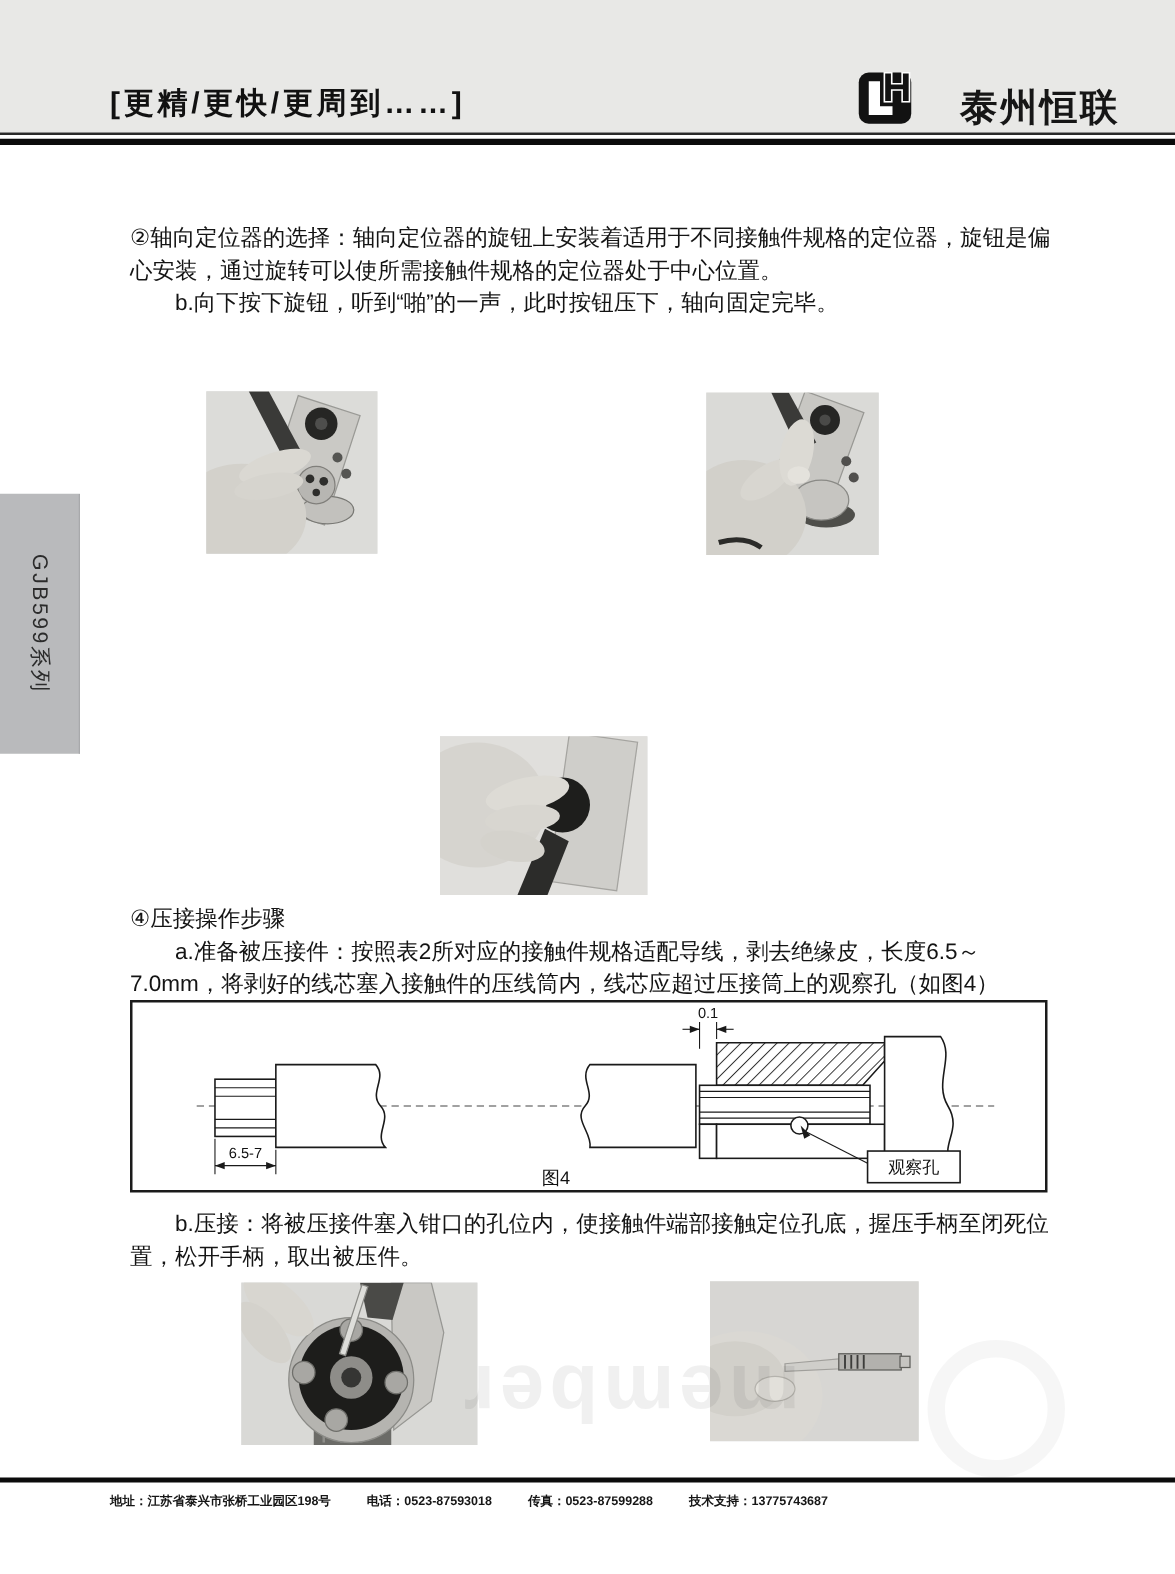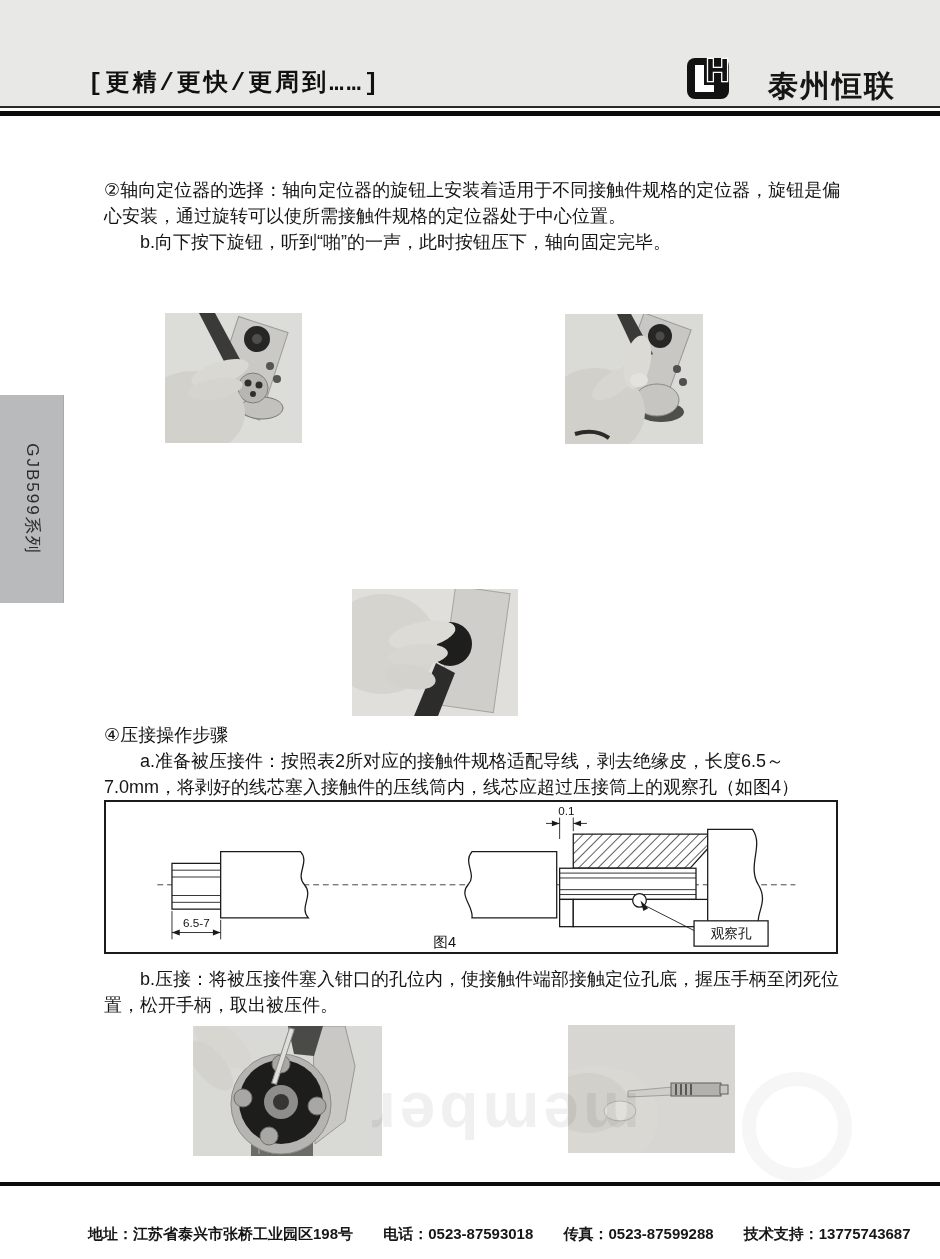--- a/index.html
+++ b/index.html
@@ -7,21 +7,21 @@
   .page {
     position:relative; width:940px; height:1259px; margin:0 auto;
     background:#ffffff; overflow:hidden;
     font-family:"Liberation Sans","DejaVu Sans",sans-serif;
     color:#141414;
   }
   
   .header { position:absolute; left:0; top:0; width:940px; height:106px; background:#e8e8e6; }
   .slogan {
     position:absolute; left:88px; top:66px; font-size:24px; font-weight:bold;
-    font-family:Liberation Mono, monospace; letter-spacing:3px; color:#111;
+    font-family:Liberation Sans, sans-serif; letter-spacing:3px; color:#111;
   }
   .brand { position:absolute; left:686px; top:50px; display:flex; align-items:flex-end; gap:8px; }
   .brand-name {
     font-size:30px; font-weight:900; color:#161616; letter-spacing:2px;
     font-family:"Liberation Sans",sans-serif; line-height:1; padding-bottom:3px;margin-left:22px;
   }
   .rule-thin  { position:absolute; left:0; top:106px; width:940px; height:2px; background:#2a2a2a; }
   .rule-thick { position:absolute; left:0; top:111px; width:940px; height:5px; background:#0b0b0b; }
   
   .series-tab {
@@ -65,21 +65,21 @@
     color:#000; opacity:0.055; letter-spacing:4px; pointer-events:none;
   }
   .watermark-ring {
     position:absolute; left:742px; top:1072px; width:110px; height:110px;
     border:14px solid #000; border-radius:50%; opacity:0.035; pointer-events:none;
   }
   
   .footer-rule { position:absolute; left:0; top:1182px; width:940px; height:4px; background:#0b0b0b; }
   .footer {
     position:absolute; left:88px; top:1194px; width:830px;
-    font-size:15px; font-weight:600; color:#161616; white-space:nowrap;margin-top:31px;
+    font-size:10px; font-weight:600; color:#161616; white-space:nowrap;
   }
   .footer .grp { margin-right:26px; }
 </style>
 </head>
 <body>
 
 <div class="page">
 
   <div class="header">
     <div class="slogan">[更精/更快/更周到……]</div>

